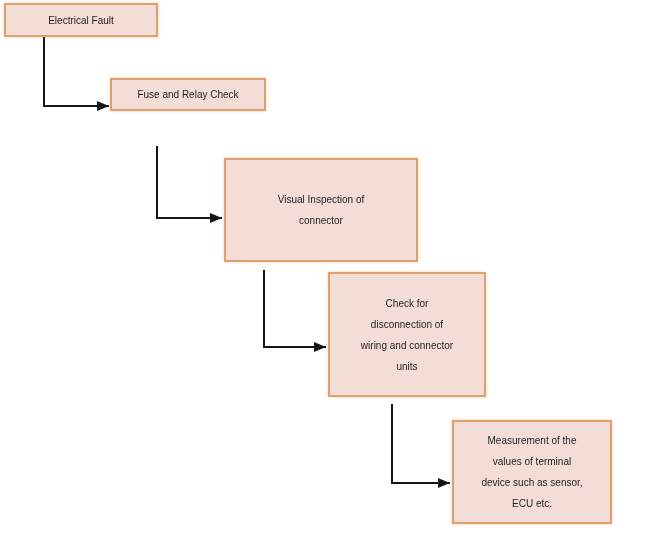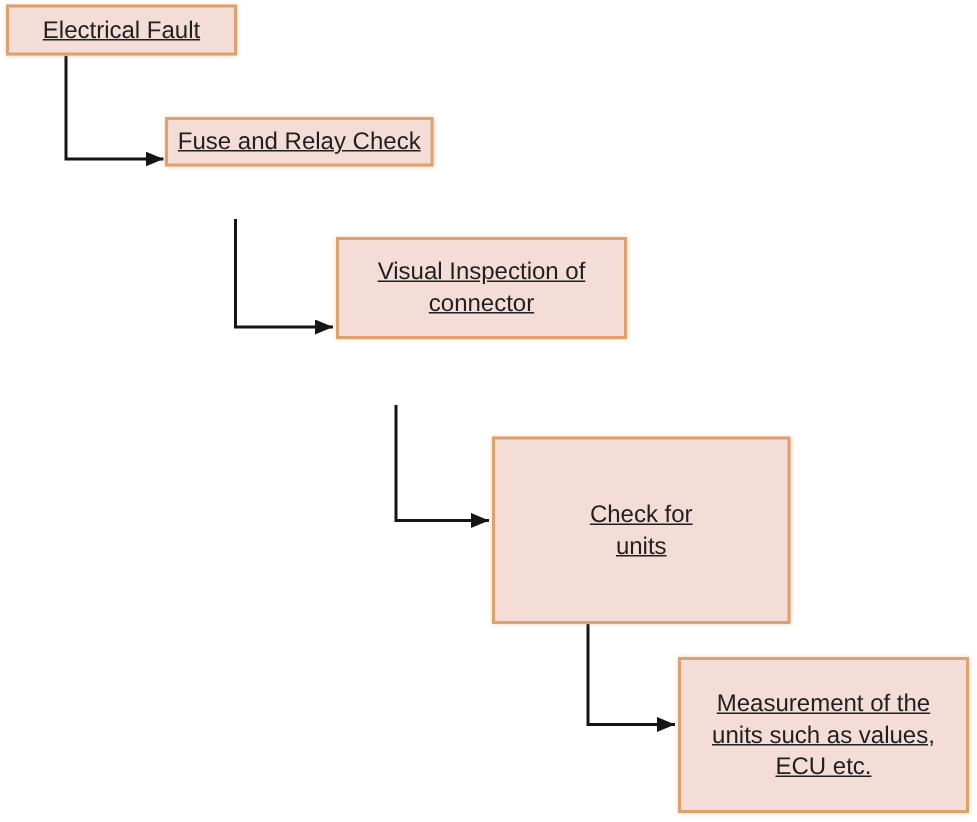--- a/index.html
+++ b/index.html
@@ -20,24 +20,23 @@
     box-sizing: border-box;
     background: #f4dcd7;
     border: 2px solid #dfa06c;
     box-shadow: 0 0 3px rgba(223, 160, 108, 0.45);
     display: flex;
     flex-direction: column;
     align-items: center;
     justify-content: center;
     text-align: center;
     color: #1f1f1f;
-    font-size: 16px;
+    font-size: 10px;
     line-height: 21px;
     padding: 2px 6px;
-    text-decoration: underline;
   }
   .flow-node .node-line {
     white-space: nowrap;
   }
   svg.connector-layer {
     position: absolute;
     left: 0;
     top: 0;
     width: 651px;
     height: 548px;
@@ -58,29 +57,32 @@
         <polyline points="44,37 44,106 109,106" fill="none" stroke="#151515" stroke-width="2" marker-end="url(#arrowhead)"></polyline>
         <polyline points="157,146 157,218 222,218" fill="none" stroke="#151515" stroke-width="2" marker-end="url(#arrowhead)"></polyline>
         <polyline points="264,270 264,347 326,347" fill="none" stroke="#151515" stroke-width="2" marker-end="url(#arrowhead)"></polyline>
         <polyline points="392,404 392,483 450,483" fill="none" stroke="#151515" stroke-width="2" marker-end="url(#arrowhead)"></polyline>
       </g>
   </svg>
 
 <div class="flow-node" style="left: 4px; top: 3px; width: 154px; height: 34px;">
       <div class="node-line">Electrical Fault</div>
     </div>
-    <div class="flow-node" style="left: 110px; top: 78px; width: 179px; height: 33px; align-items: center;">
+    <div class="flow-node" style="left: 110px; top: 78px; width: 156px; height: 33px; align-items: center;">
       <div class="node-line">Fuse and Relay Check</div>
     </div>
-    <div class="flow-node" style="left: 224px; top: 158px; width: 194px; height: 68px;">
+    <div class="flow-node" style="left: 224px; top: 158px; width: 194px; height: 104px;">
       <div class="node-line">Visual Inspection of</div>
       <div class="node-line">connector</div>
     </div>
-    <div class="flow-node" style="left: 328px; top: 272px; width: 199px; height: 125px; margin-top: 19px;">
+    <div class="flow-node" style="left: 328px; top: 272px; width: 158px; height: 125px;">
       <div class="node-line">Check for</div>
+      <div class="node-line">disconnection of</div>
+      <div class="node-line">wiring and connector</div>
       <div class="node-line">units</div>
     </div>
-    <div class="flow-node" style="left: 452px; top: 438px; width: 194px; height: 104px;">
+    <div class="flow-node" style="left: 452px; top: 420px; width: 160px; height: 104px;">
       <div class="node-line">Measurement of the</div>
-      <div class="node-line">units such as values,</div>
+      <div class="node-line">values of terminal</div>
+      <div class="node-line">device such as sensor,</div>
       <div class="node-line">ECU etc.</div>
     </div>
   </div>
 
 </body></html>

